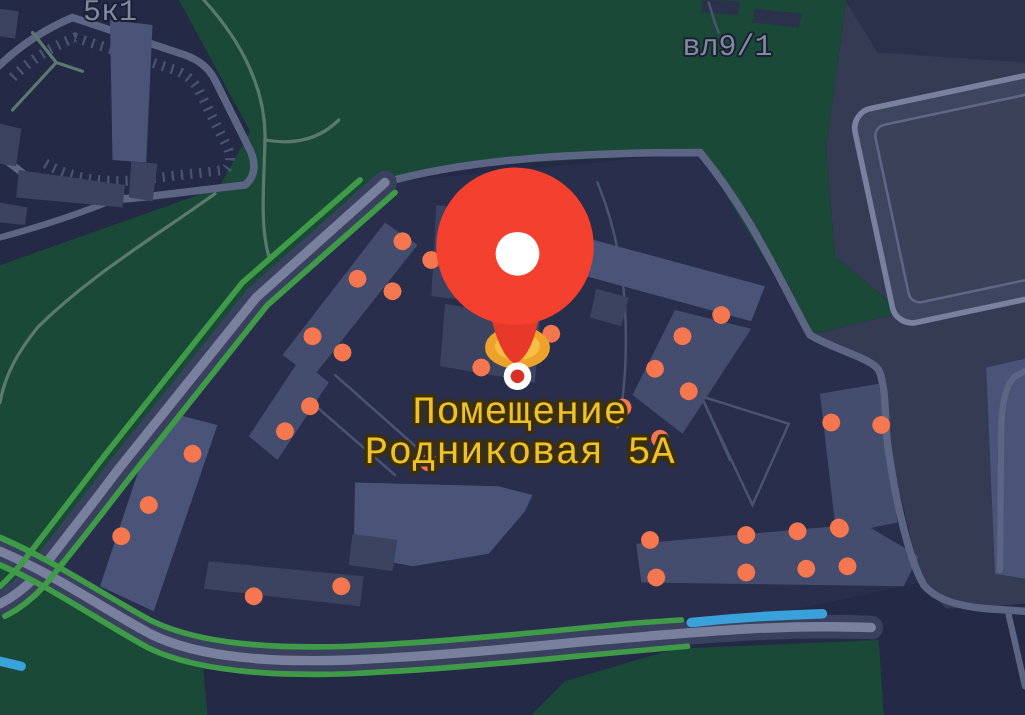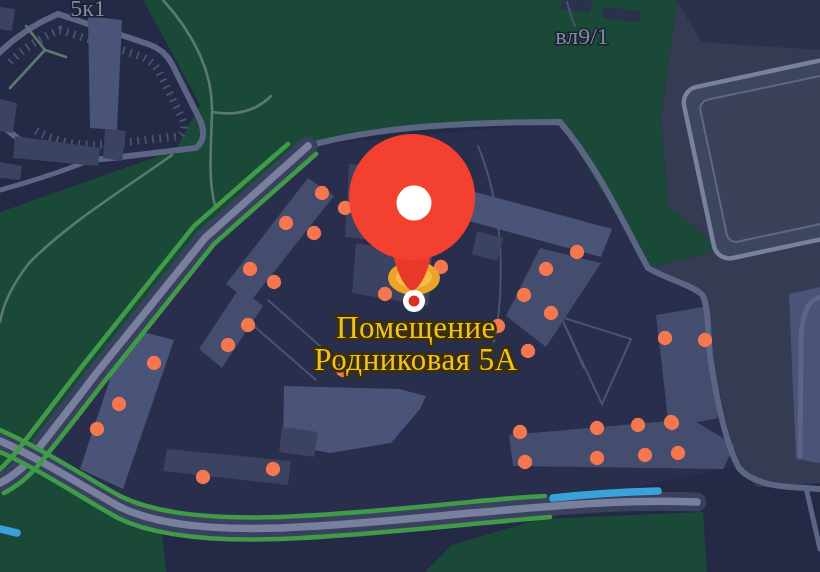--- a/index.html
+++ b/index.html
@@ -1,17 +1,17 @@
 <!DOCTYPE html>
 <html style="--bg: #242a45; --block: #282e4b; --park: #1b4938; --park_path: #5b7a6e; --zone_right: #343b53; --road: #5d6585; --road_casing: #3a415e; --road_core: #78809e; --thin_path: #4a5372; --building: #3b4361; --building_light: #4a5478; --building_mid: #444d6e; --building_dark: #2b314b; --green_lane: #3f9b47; --blue_lane: #3aa2da; --entrance: #f5774f; --pin_red: #f4402e; --pin_tail: #e8382a; --pin_hole: #ffffff; --glow_outer: #eda229; --glow_inner: #f7bd45; --marker_ring: #ffffff; --marker_center: #da2f24; --place_label: #efc22a; --place_label_outline: #3d2f06; --map_label: #8089a0; --map_label_halo: #1a2032;"><head>
 <meta charset="utf-8">
 <style>
   html,body{margin:0;padding:0;background:#111;}
   .screen{position:relative;width:820px;height:572px;overflow:hidden;
-          font-family:Liberation Serif, serif;}
+          font-family:Liberation Mono, monospace;}
   svg{display:block}
   .park{fill:var(--park)}
   .parkpath{stroke:var(--park_path);stroke-width:2.6;fill:none;stroke-linecap:round}
   .zone{fill:var(--zone_right)}
   .blk{fill:var(--block)}
   .navy{fill:var(--bg)}
   .bld{fill:var(--building)}
   .bldL{fill:var(--building_light)}
   .bldM{fill:var(--building_mid)}
   .bldD{fill:var(--building_dark)}

